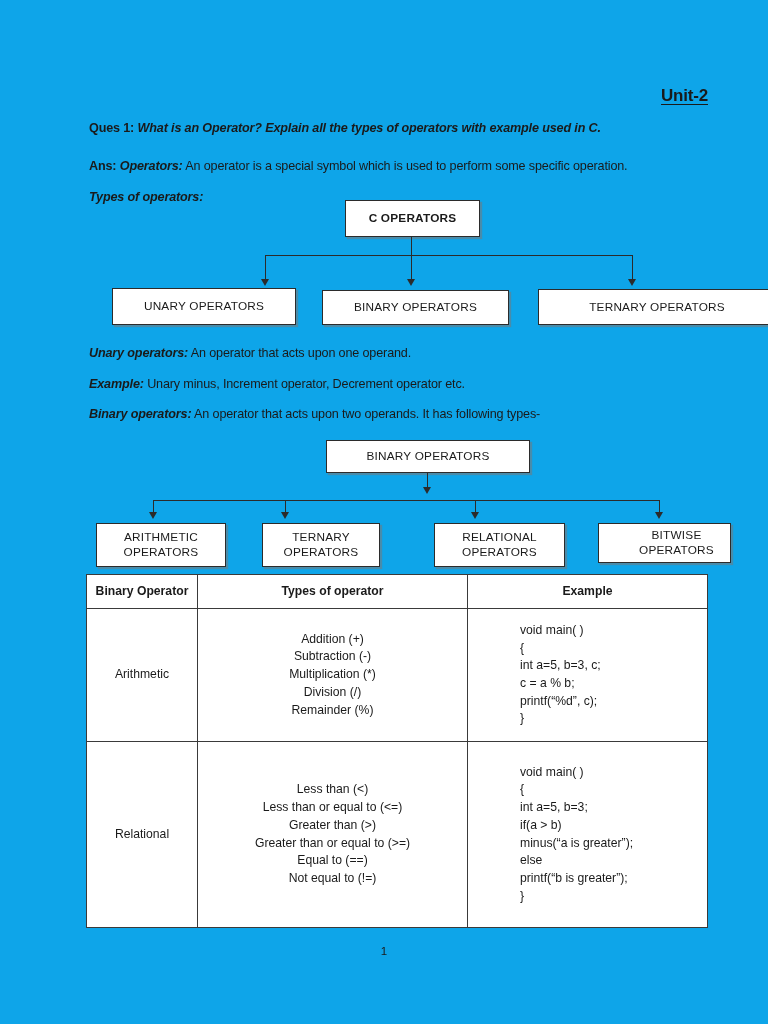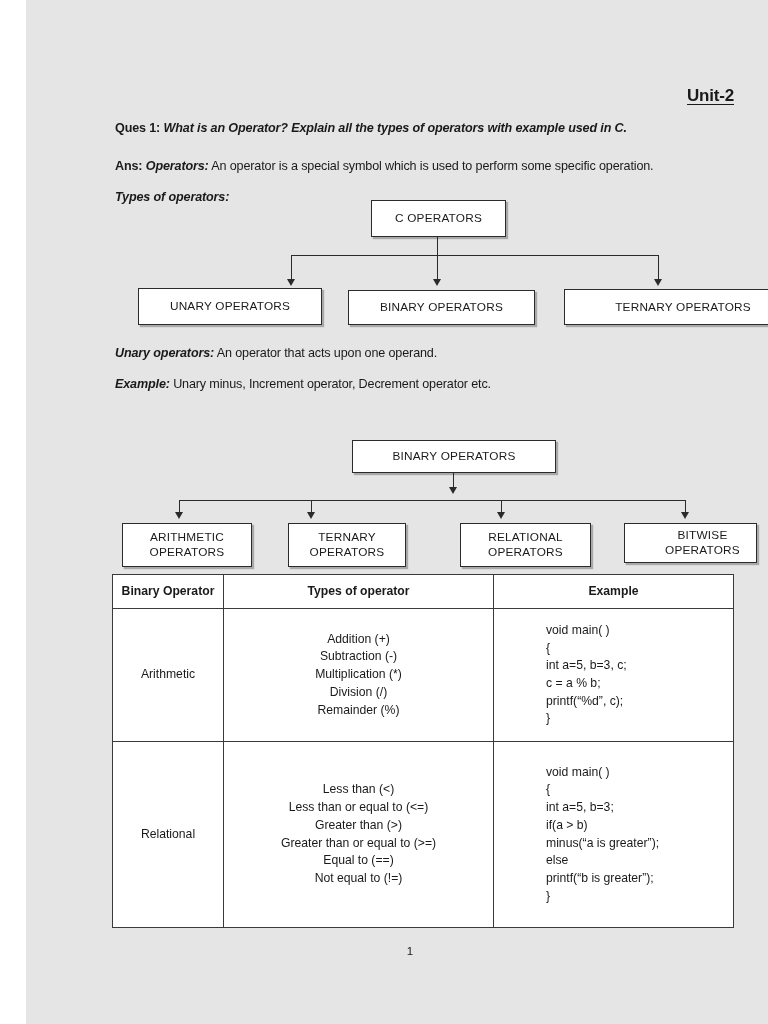--- a/index.html
+++ b/index.html
@@ -11,22 +11,21 @@
     width: 768px;
     height: 1024px;
     position: relative;
     font-family: "Liberation Sans", sans-serif;
     color: #1a1a1a;
     overflow: hidden;
   }
   .page {
     position: absolute;
     inset: 0;
-    background: #e5e5e5;
-    margin-left: 26px;
+    background: #0ea5e9;
   }
 
   
   .unit-title {
     position: absolute;
     left: 0; top: 86px;
     width: 708px;
     text-align: right;
     font-size: 17px;
     font-weight: bold;
@@ -141,21 +140,21 @@
 
   <div class="para" style="top:159px;">
     <span class="b">Ans:</span>
     <span class="bi">Operators:</span>
     <span>An operator is a special symbol which is used to perform some specific operation.</span>
   </div>
 
   <div class="para bi" style="top:190px;">Types of operators:</div>
 
   <div class="chart">
-    <div class="node" style="left:345px; top:200px; width:135px; height:37px;">
+    <div class="node" style="left:345px; top:200px; width:135px; height:37px;font-weight:bold;">
       <span>C OPERATORS</span>
     </div>
 
     <div class="conn v-line" style="left:411px; top:237px; height:18px;"></div>
 
     <div class="conn h-line" style="left:265px; top:255px; width:368px;"></div>
 
     <div class="conn v-line" style="left:265px; top:255px; height:26px;"></div>
     <div class="arrow-head" style="left:261px; top:279px;"></div>
     <div class="conn v-line" style="left:411px; top:255px; height:26px;"></div>
@@ -174,20 +173,24 @@
     </div>
   </div>
 
   <div class="para" style="top:346px;">
     <span class="bi">Unary operators:</span>
     <span>An operator that acts upon one operand.</span>
   </div>
   <div class="para" style="top:377px;">
     <span class="bi">Example:</span>
     <span>Unary minus, Increment operator, Decrement operator etc.</span>
+  </div>
+  <div class="para" style="top:407px;">
+    <span class="bi">Binary operators:</span>
+    <span>An operator that acts upon two operands. It has following types-</span>
   </div>
 
   <div class="chart">
     <div class="node" style="left:326px; top:440px; width:204px; height:33px;">
       <span>BINARY OPERATORS</span>
     </div>
 
     <div class="conn v-line" style="left:427px; top:473px; height:17px;"></div>
     <div class="arrow-head" style="left:423px; top:487px;"></div>
     <div class="conn h-line" style="left:153px; top:500px; width:507px;"></div>

